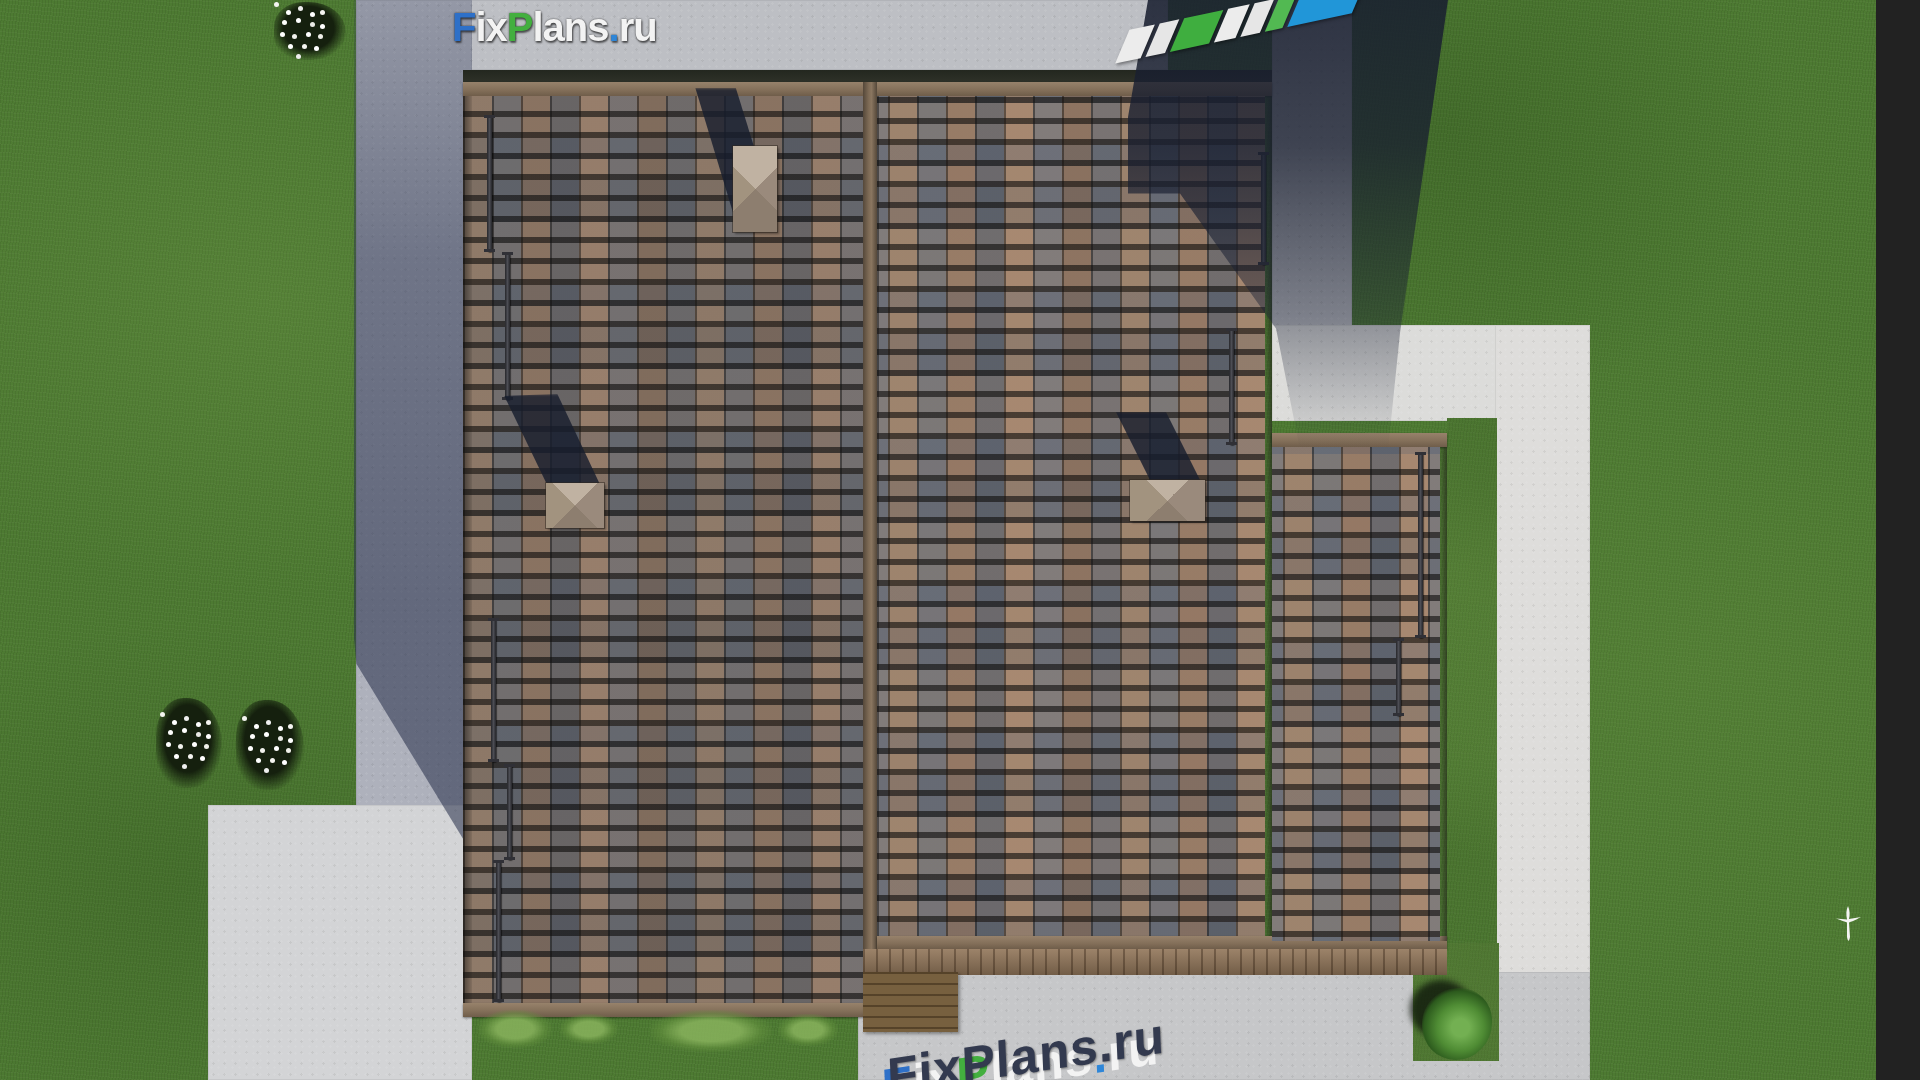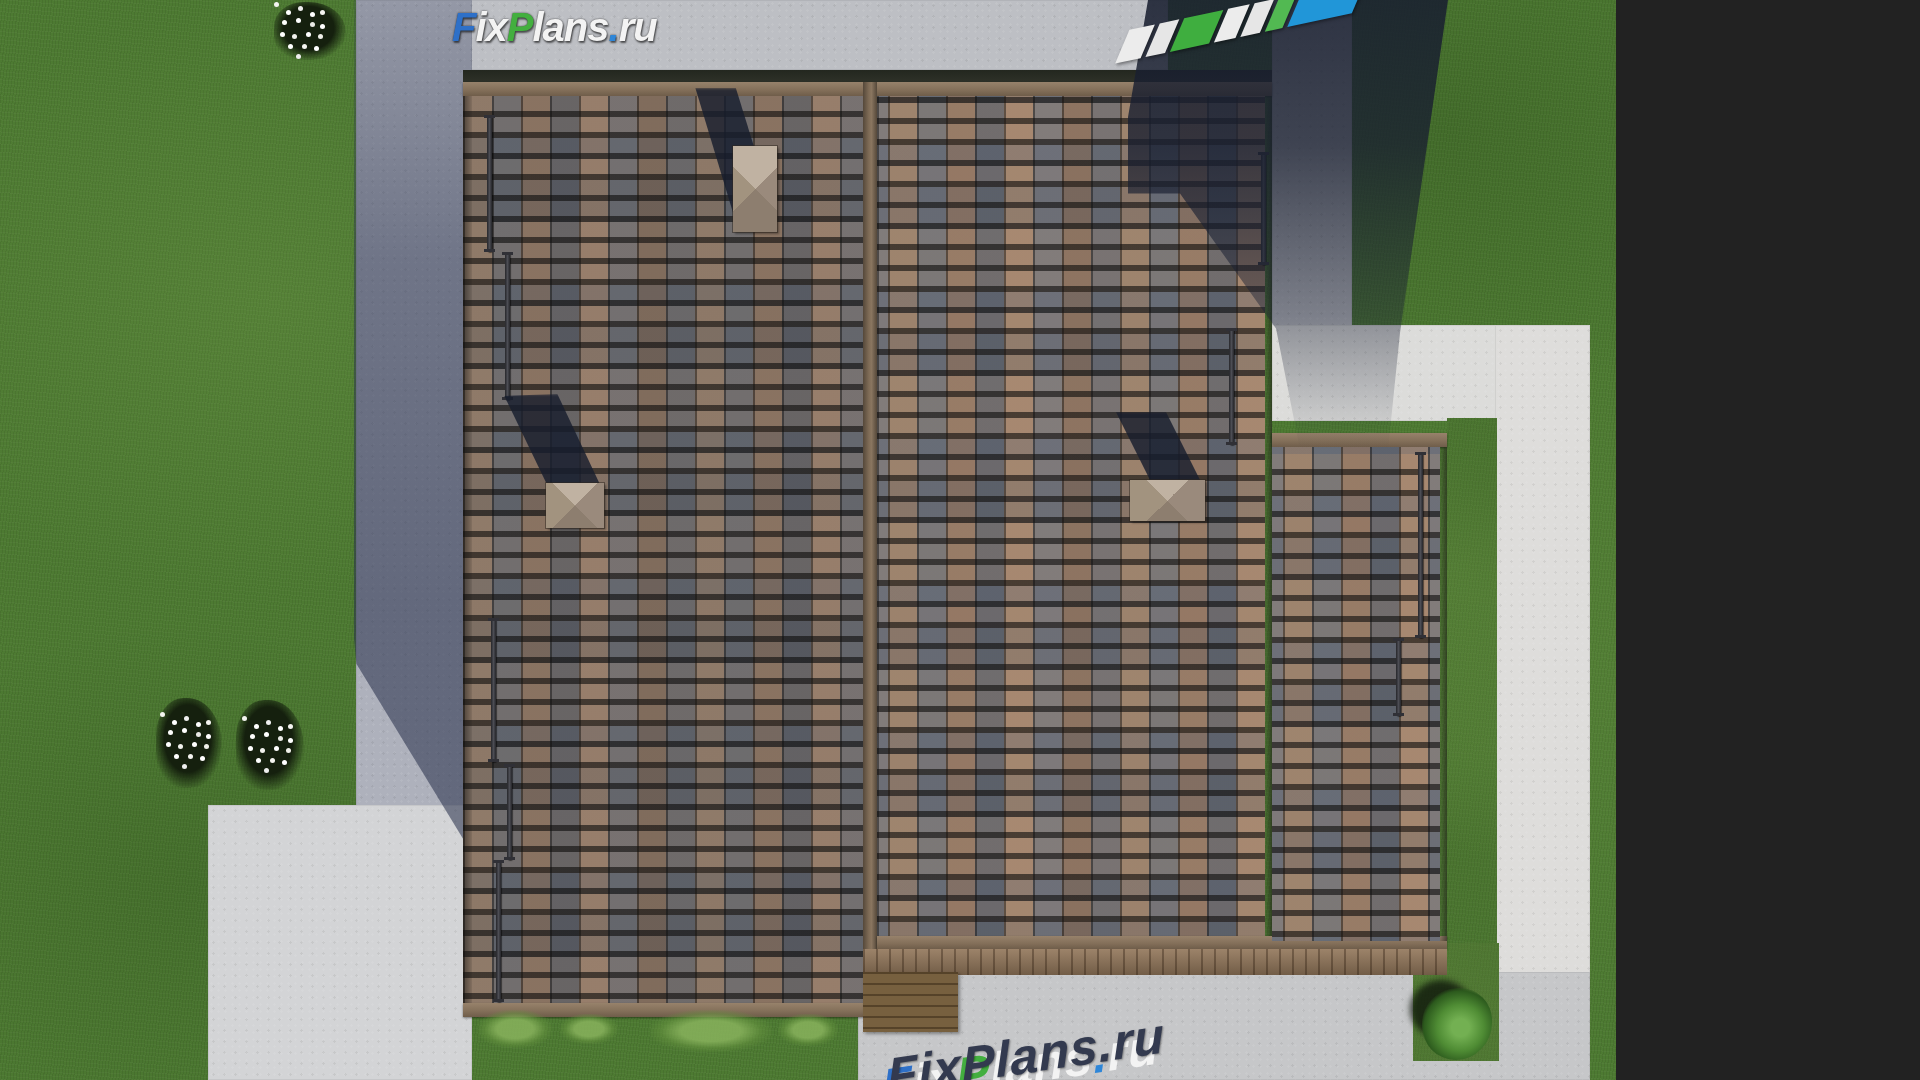--- a/index.html
+++ b/index.html
@@ -1,17 +1,17 @@
 <!DOCTYPE html>
 <html><head>
 <meta charset="utf-8">
 <style>
   html,body{margin:0;padding:0;background:#222;}
-  #stage{position:relative;width:1616px;height:1080px;overflow:hidden;
-         font-family:"Liberation Sans", sans-serif;font-style:italic;}
+  #stage{position:relative;width:1876px;height:1080px;overflow:hidden;
+         font-family:"Liberation Sans", sans-serif;}
   .abs{position:absolute;}
 
   
   .grass{
     background-color:#4d7a32;
     background-image:
       radial-gradient(ellipse 600px 420px at 14% 28%, rgba(125,165,80,.20), rgba(125,165,80,0) 70%),
       radial-gradient(ellipse 700px 500px at 88% 62%, rgba(120,160,75,.16), rgba(120,160,75,0) 70%),
       radial-gradient(ellipse 500px 400px at 75% 12%, rgba(20,45,10,.18), rgba(20,45,10,0) 70%),
       radial-gradient(ellipse 520px 380px at 10% 82%, rgba(22,48,12,.15), rgba(22,48,12,0) 70%),

